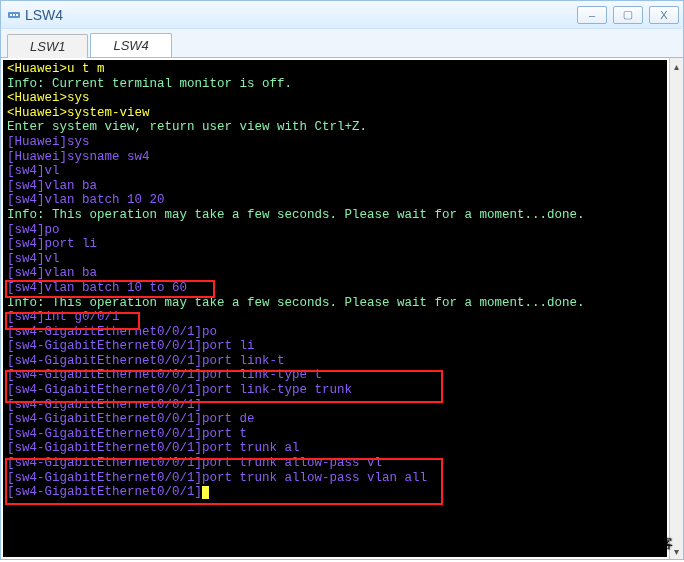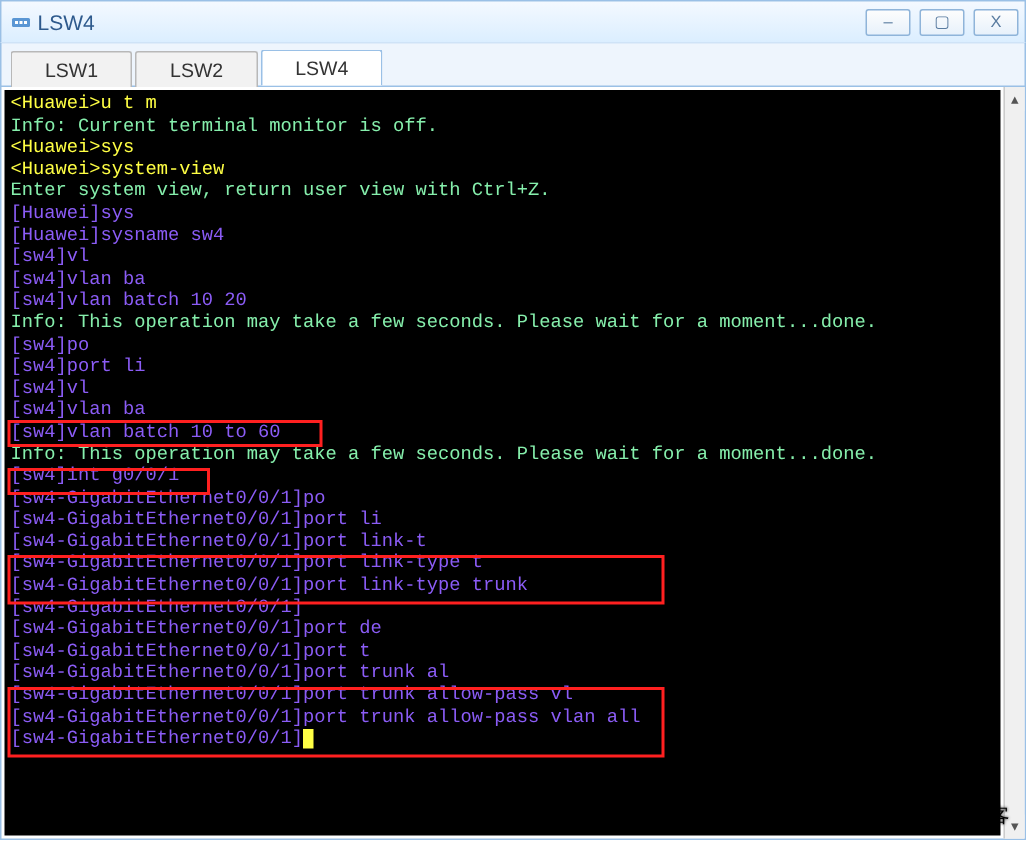--- a/index.html
+++ b/index.html
@@ -31,20 +31,21 @@
 
   
   .tabstrip {
     background: #eef5fd;
     border: 1px solid #9ac0e6;
     border-top: 1px solid #cfe3f7;
     padding: 4px 6px 0 6px;
     height: 30px;
     display: flex;
     gap: 2px;
+    font-style: italic;
   }
   .tab {
     padding: 4px 22px;
     font-size: 13px;
     color: #333;
     background: #f2f2f2;
     border: 1px solid #b8b8b8;
     border-bottom: none;
     border-radius: 2px 2px 0 0;
     position: relative;
@@ -132,21 +133,20 @@
         <span>▢</span>
       </div>
     <div class="win-btn">
         <span>X</span>
       </div>
   </div>
 </div>
 
 <div class="tabstrip" id="tabstrip">
     <div class="tab"><span>LSW1</span></div>
-    <div class="tab"><span>LSW2</span></div>
     <div class="tab active"><span>LSW4</span></div>
   </div>
 
 <div class="terminal-wrap">
   <div class="terminal" id="terminal"><span class="l ge">&lt;Huawei&gt;u t m</span><span class="l wh">Info: Current terminal monitor is off.</span><span class="l ge">&lt;Huawei&gt;sys</span><span class="l ge">&lt;Huawei&gt;system-view</span><span class="l wh">Enter system view, return user view with Ctrl+Z.</span><span class="l yl">[Huawei]sys</span><span class="l yl">[Huawei]sysname sw4</span><span class="l yl">[sw4]vl</span><span class="l yl">[sw4]vlan ba</span><span class="l yl">[sw4]vlan batch 10 20</span><span class="l wh">Info: This operation may take a few seconds. Please wait for a moment...done.</span><span class="l yl">[sw4]po</span><span class="l yl">[sw4]port li</span><span class="l yl">[sw4]vl</span><span class="l yl">[sw4]vlan ba</span><span class="l yl">[sw4]vlan batch 10 to 60</span><span class="l wh">Info: This operation may take a few seconds. Please wait for a moment...done.</span><span class="l yl">[sw4]int g0/0/1</span><span class="l yl">[sw4-GigabitEthernet0/0/1]po</span><span class="l yl">[sw4-GigabitEthernet0/0/1]port li</span><span class="l yl">[sw4-GigabitEthernet0/0/1]port link-t</span><span class="l yl">[sw4-GigabitEthernet0/0/1]port link-type t</span><span class="l yl">[sw4-GigabitEthernet0/0/1]port link-type trunk</span><span class="l yl">[sw4-GigabitEthernet0/0/1]</span><span class="l yl">[sw4-GigabitEthernet0/0/1]port de</span><span class="l yl">[sw4-GigabitEthernet0/0/1]port t</span><span class="l yl">[sw4-GigabitEthernet0/0/1]port trunk al</span><span class="l yl">[sw4-GigabitEthernet0/0/1]port trunk allow-pass vl</span><span class="l yl">[sw4-GigabitEthernet0/0/1]port trunk allow-pass vlan all</span><span class="l yl">[sw4-GigabitEthernet0/0/1]<span class="cursor"></span></span><div class="hl" style="left: 2px; top: 220px; width: 210px; height: 18px;"></div><div class="hl" style="left: 2px; top: 252px; width: 135px; height: 18px;"></div><div class="hl" style="left: 2px; top: 310px; width: 438px; height: 33px;"></div><div class="hl" style="left: 2px; top: 398px; width: 438px; height: 47px;"></div></div>
   <div class="scrollbar">
     <div class="scroll-up">
         <span>▴</span>
       </div>
     <div class="scroll-down">

